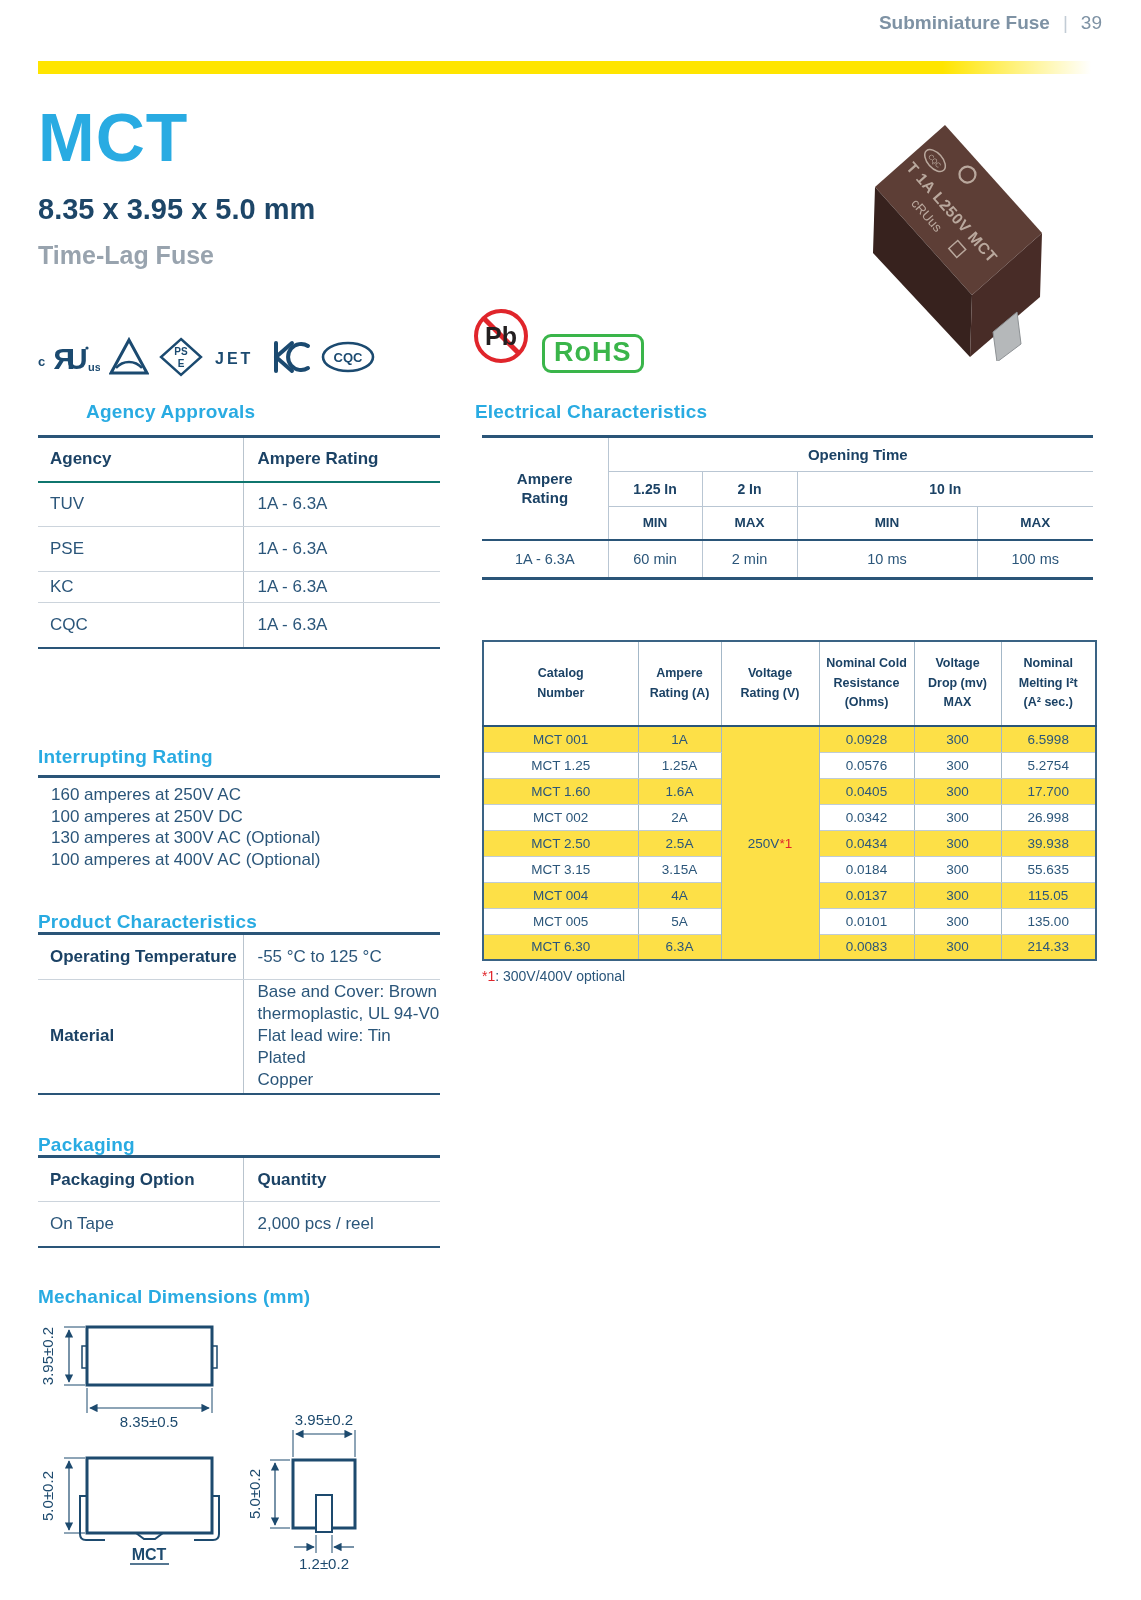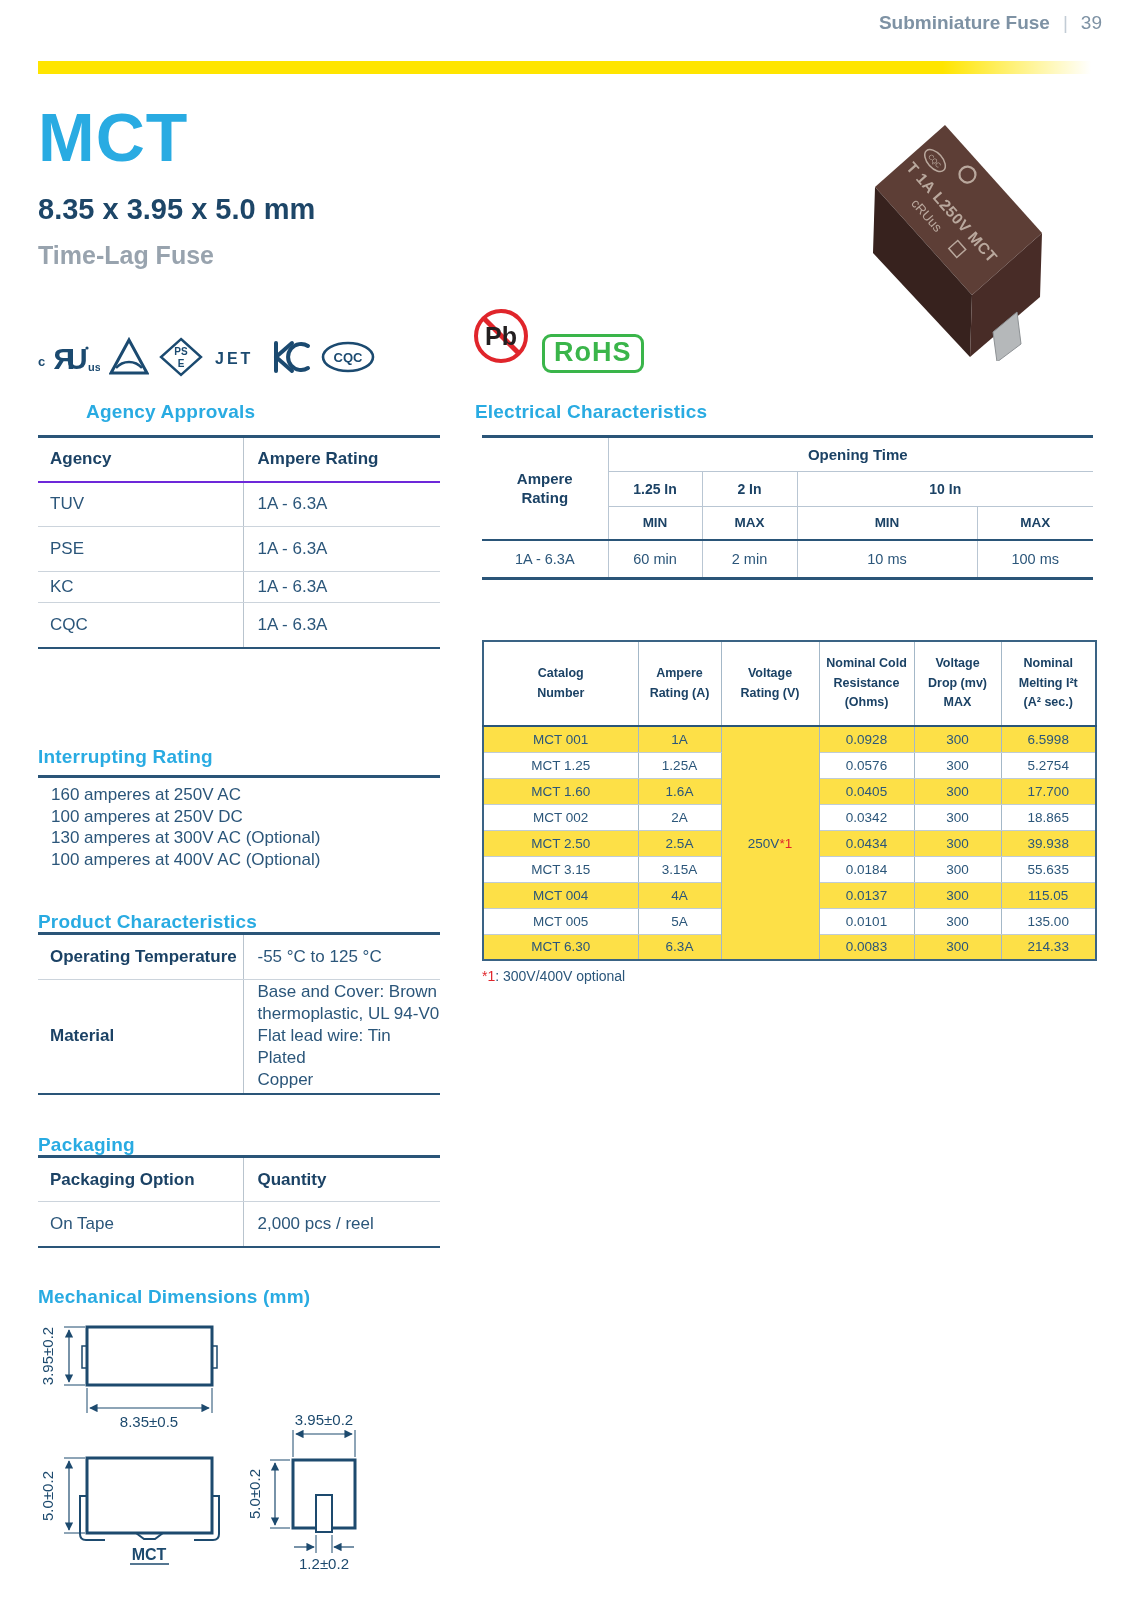--- a/index.html
+++ b/index.html
@@ -32,21 +32,21 @@
   .rule{background:#2a5578;height:3px;}
   
   table{border-collapse:collapse;table-layout:fixed;}
   .ltbl{width:402px;}
   .ltbl td,.ltbl th{vertical-align:middle;padding:0 0 0 12px;text-align:left;}
   .ltbl .c2{padding-left:14px;}
   .ltbl th{font-size:17px;font-weight:700;color:#1b4265;}
   .ltbl td{font-size:17px;color:#2b567a;}
   .ltbl .vline{border-right:1px solid #b9c4ce;}
   .ltbl .toprule{border-top:3px solid #2a5578;}
-  .ltbl .hdrule{border-bottom:2px solid #6d28d9;}
+  .ltbl .hdrule{border-bottom:2px solid #0f766e;}
   .ltbl .rsep{border-bottom:1px solid #ccd4dc;}
   .ltbl .botrule{border-bottom:2px solid #2a5578;}
   
   #etbl{width:611px;}
   #etbl th,#etbl td{text-align:center;vertical-align:middle;padding:0;}
   #etbl .top{border-top:3px solid #2a5578;}
   #etbl .bot{border-bottom:3px solid #2a5578;}
   #etbl .thin-r{border-right:1px solid #b9c6d3;}
   #etbl .thin-b{border-bottom:1px solid #b9c6d3;}
   #etbl .thick-b{border-bottom:2px solid #2a5578;}
@@ -353,21 +353,21 @@
       <td>1.6A</td>
       <td>0.0405</td>
       <td>300</td>
       <td>17.700</td>
     </tr>
     <tr style="height:26px">
       <td>MCT 002</td>
       <td>2A</td>
       <td>0.0342</td>
       <td>300</td>
-      <td>18.865</td>
+      <td>26.998</td>
     </tr>
     <tr class="alt" style="height:26px">
       <td>MCT 2.50</td>
       <td>2.5A</td>
       <td>0.0434</td>
       <td>300</td>
       <td>39.938</td>
     </tr>
     <tr style="height:26px">
       <td>MCT 3.15</td>

